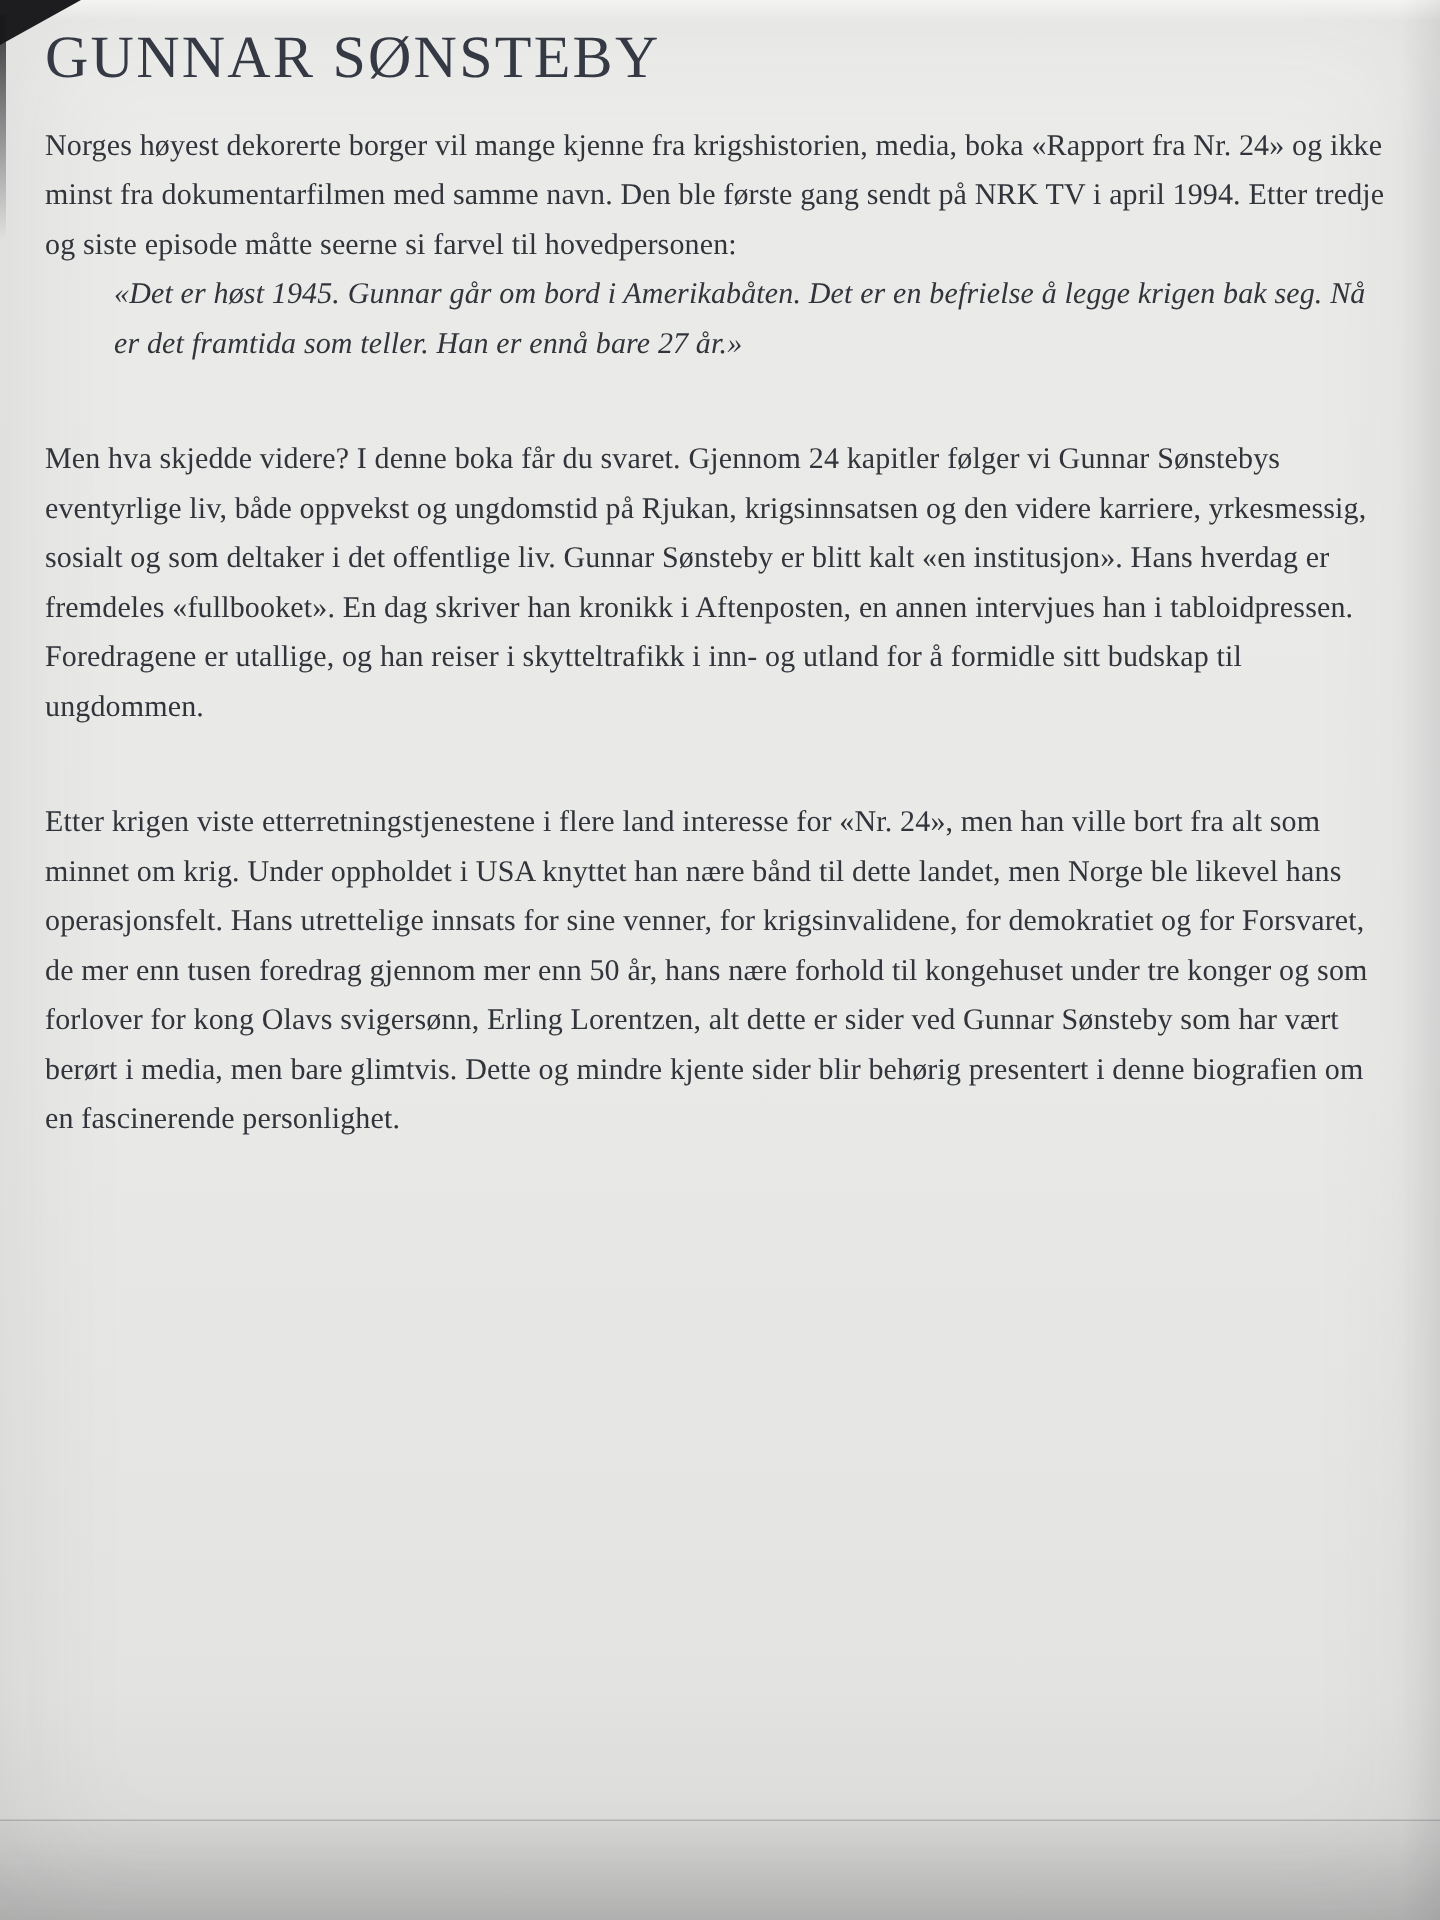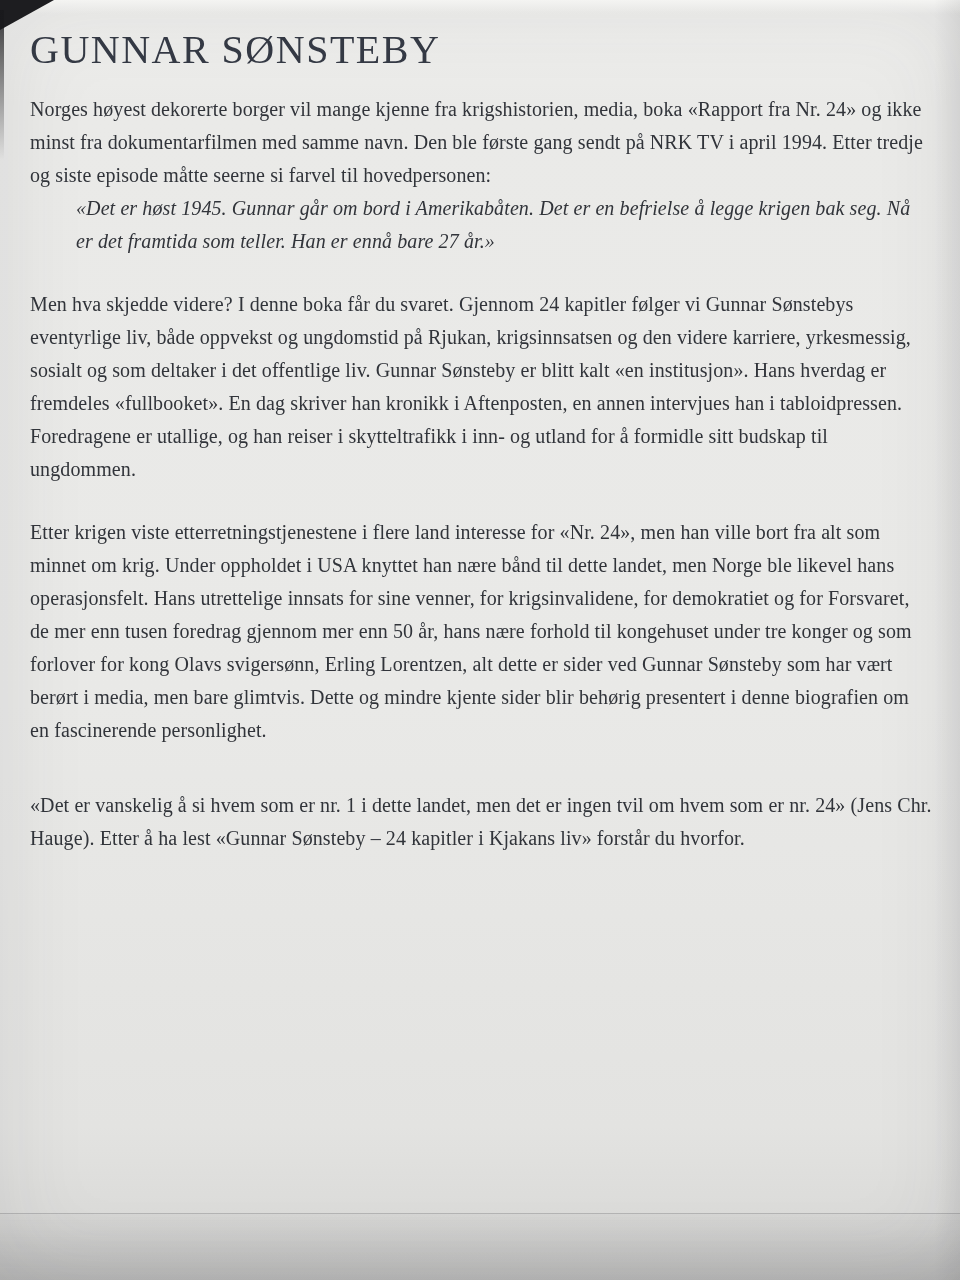--- a/index.html
+++ b/index.html
@@ -37,21 +37,21 @@
     background: linear-gradient(270deg, rgba(90,90,95,0.10), rgba(90,90,95,0));
   }
   .bottom-strip {
     position: absolute; bottom: 0; left: 0; right: 0; height: 66px;
     background: linear-gradient(180deg, rgba(70,70,75,0.04), rgba(70,70,75,0.18));
     border-top: 1px solid rgba(70,70,75,0.10);
   }
 
   .content {
     position: absolute;
-    top: 26px;
+    top: 14px;
     left: 30px;
     width: 902px;
     color: #31343a;
   }
   h1.title {
     margin: 0 0 20px 0;
     font-size: 40px;
     font-weight: normal;
     letter-spacing: 1.5px;
     color: #343944;
@@ -60,21 +60,21 @@
     margin: 0;
     font-size: 20px;
     line-height: 33px;
     letter-spacing: 0.1px;
     color: #31343a;
   }
   p.italic {
     font-style: italic;
     margin-left: 46px;
   }
-  p.gap       { margin-top: 30px; }
+  p.gap       { margin-top: 44px; }
   p.gap-large { margin-top: 42px; }
 </style>
 </head>
 <body>
 
 <div class="photo">
 
   <div class="top-band"></div>
   <div class="corner-dark"></div>
   <div class="left-edge"></div>
@@ -84,18 +84,17 @@
     <h1 class="title">GUNNAR SØNSTEBY</h1>
 
     <p class="para">Norges høyest dekorerte borger vil mange kjenne fra krigshistorien, media, boka «Rapport fra Nr. 24» og ikke minst fra dokumentarfilmen med samme navn. Den ble første gang sendt på NRK TV i april 1994. Etter tredje og siste episode måtte seerne si farvel til hovedpersonen:</p>
 
     <p class="para italic">«Det er høst 1945. Gunnar går om bord i Amerikabåten. Det er en befrielse å legge krigen bak seg. Nå er det framtida som teller. Han er ennå bare 27 år.»</p>
 
     <p class="para gap">Men hva skjedde videre? I denne boka får du svaret. Gjennom 24 kapitler følger vi Gunnar Sønstebys eventyrlige liv, både oppvekst og ungdomstid på Rjukan, krigsinnsatsen og den videre karriere, yrkesmessig, sosialt og som deltaker i det offentlige liv. Gunnar Sønsteby er blitt kalt «en institusjon». Hans hverdag er fremdeles «fullbooket». En dag skriver han kronikk i Aftenposten, en annen intervjues han i tabloidpressen. Foredragene er utallige, og han reiser i skytteltrafikk i inn- og utland for å formidle sitt budskap til ungdommen.</p>
 
     <p class="para gap">Etter krigen viste etterretningstjenestene i flere land interesse for «Nr. 24», men han ville bort fra alt som minnet om krig. Under oppholdet i USA knyttet han nære bånd til dette landet, men Norge ble likevel hans operasjonsfelt. Hans utrettelige innsats for sine venner, for krigsinvalidene, for demokratiet og for Forsvaret, de mer enn tusen foredrag gjennom mer enn 50 år, hans nære forhold til kongehuset under tre konger og som forlover for kong Olavs svigersønn, Erling Lorentzen, alt dette er sider ved Gunnar Sønsteby som har vært berørt i media, men bare glimtvis. Dette og mindre kjente sider blir behørig presentert i denne biografien om en fascinerende personlighet.</p>
 
-    <p class="para gap-large">«Det er vanskelig å si hvem som er nr. 1 i dette landet, men det er ingen tvil om hvem som er nr. 24» (Jens Chr. Hauge). Etter å ha lest «Gunnar Sønsteby – 24 kapitler i Kjakans liv» forstår du hvorfor.</p>
   </div>
 
   <div class="bottom-strip"></div>
 
 </div>
 
 </body></html>

